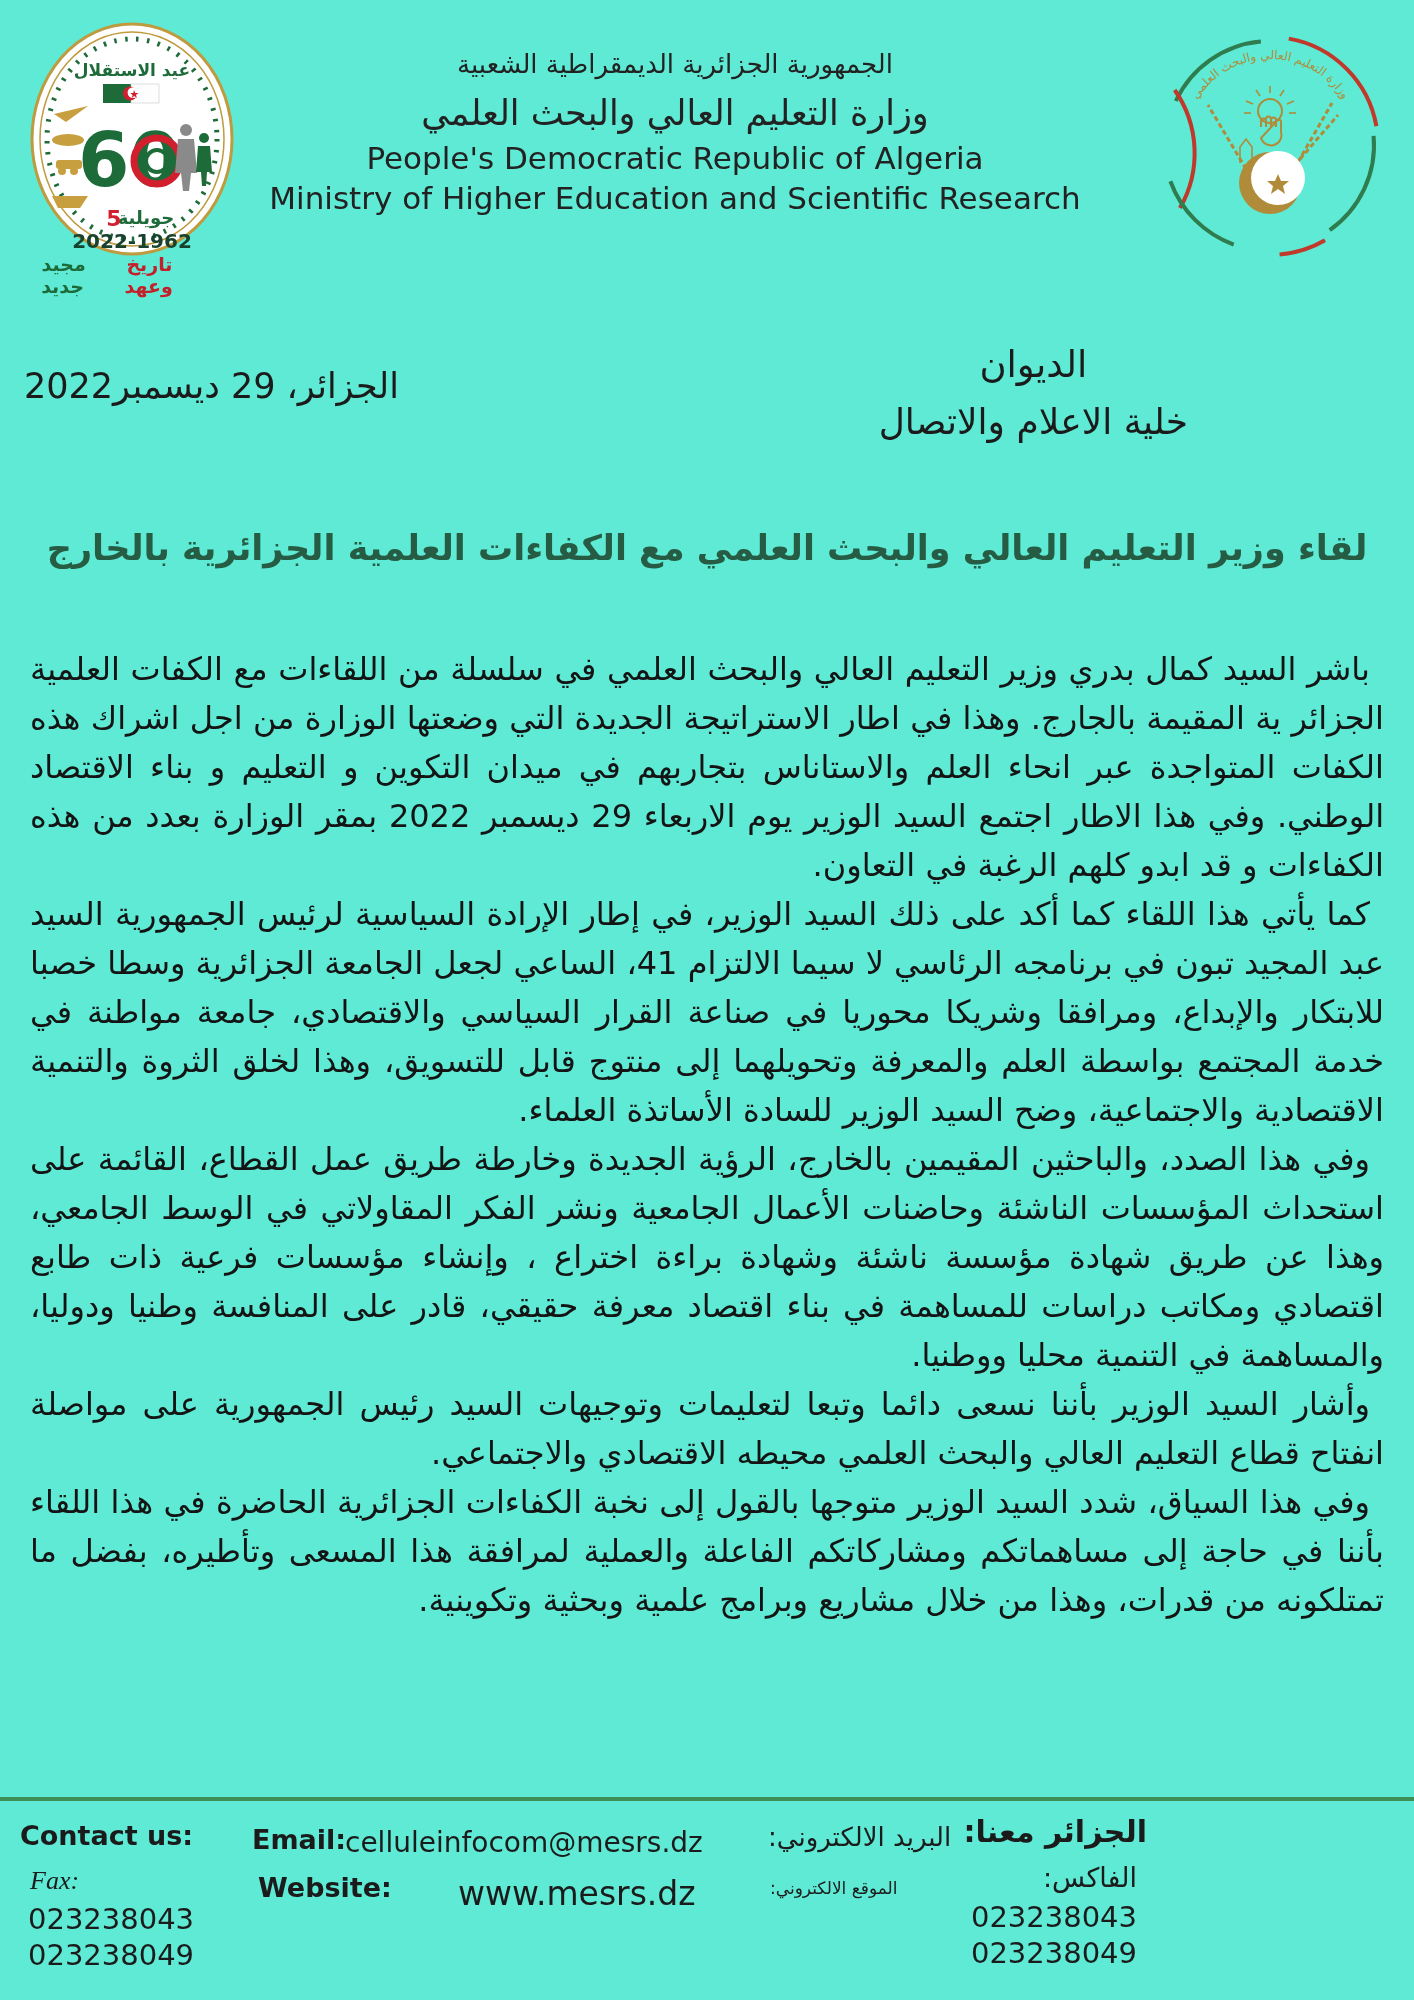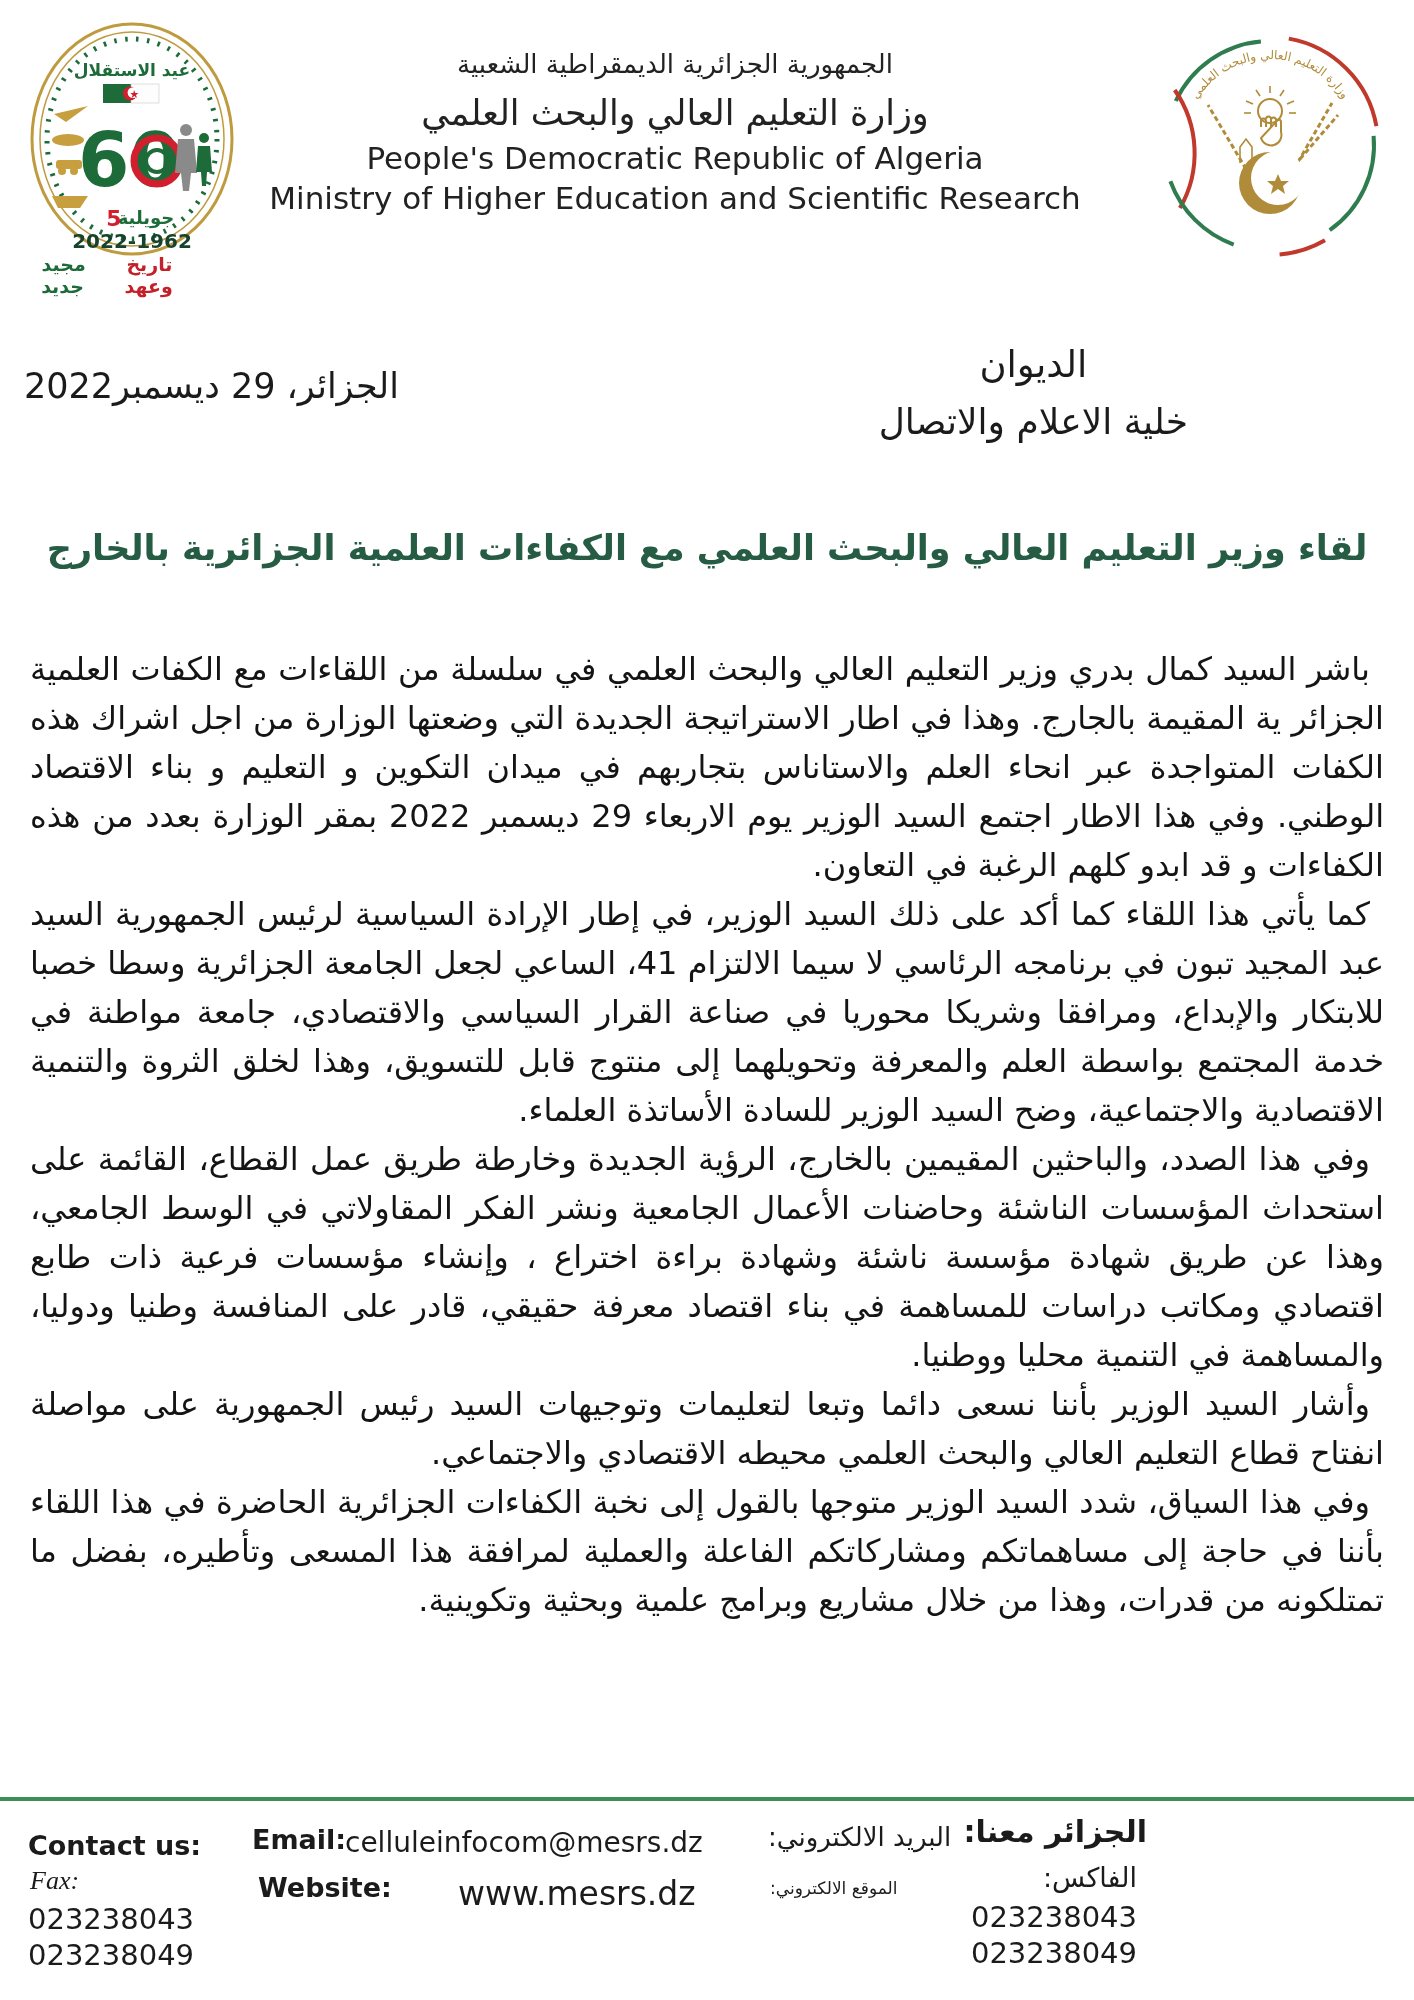--- a/index.html
+++ b/index.html
@@ -1,19 +1,19 @@
 <!DOCTYPE html>
 <html lang="ar"><head>
 <meta charset="utf-8">
 <style>
   * { margin:0; padding:0; box-sizing:border-box; }
   html,body { background:#e8e8e8; }
   .page {
     position:relative; width:1414px; height:2000px; margin:0 auto;
-    background:#ffffff; overflow:hidden;
+    background:#5eead4; overflow:hidden;
     font-family:"DejaVu Sans", sans-serif; color:#1b1b1b;
   }
   
   .logo-left { position:absolute; left:26px; top:18px; width:212px; height:242px; }
   .logo-slogan {
     position:absolute; left:16px; top:253px; width:182px;
     direction:rtl; text-align:center; font-size:19px; font-weight:bold; letter-spacing:0;
   }
   .logo-slogan span { margin:0 17px; }
   .w-red   { color:#c4202a; }
@@ -46,21 +46,21 @@
     direction:rtl; text-align:justify;
     font-size:32px; line-height:49px; color:#141414;
   }
   .body-text p { margin:0; text-indent:14px; }
 
   
   .separator { position:absolute; left:0; top:1797px; width:1414px; height:4px; background:#3e8e57; }
 
   
   .ft { position:absolute; white-space:nowrap; }
-  .ft-contact-us   { left:28px;  top:1820px; font-size:27px; font-weight:bold;margin-top:10px; }
+  .ft-contact-us   { left:20px;  top:1820px; font-size:27px; font-weight:bold; }
   .ft-fax-en       { left:30px;  top:1866px; font-size:26px; font-family:"Liberation Serif", serif;font-style:italic; }
   .ft-fax1-left    { left:28px;  top:1902px; font-size:29px; }
   .ft-fax2-left    { left:28px;  top:1938px; font-size:29px; }
   .ft-email-label  { left:252px; top:1824px; font-size:27px; font-weight:bold; }
   .ft-web-label    { left:258px; top:1872px; font-size:27px; font-weight:bold; }
   .ft-email-value  { left:345px; top:1826px; font-size:28px; }
   .ft-web-value    { left:458px; top:1874px; font-size:33px; }
   .ft-ar-email     { left:768px; top:1822px; font-size:26px; direction:rtl; }
   .ft-ar-web       { left:770px; top:1878px; font-size:17px; direction:rtl; }
   .ft-ar-contact   { right:267px; top:1814px; font-size:30px; font-weight:bold; direction:rtl; }

